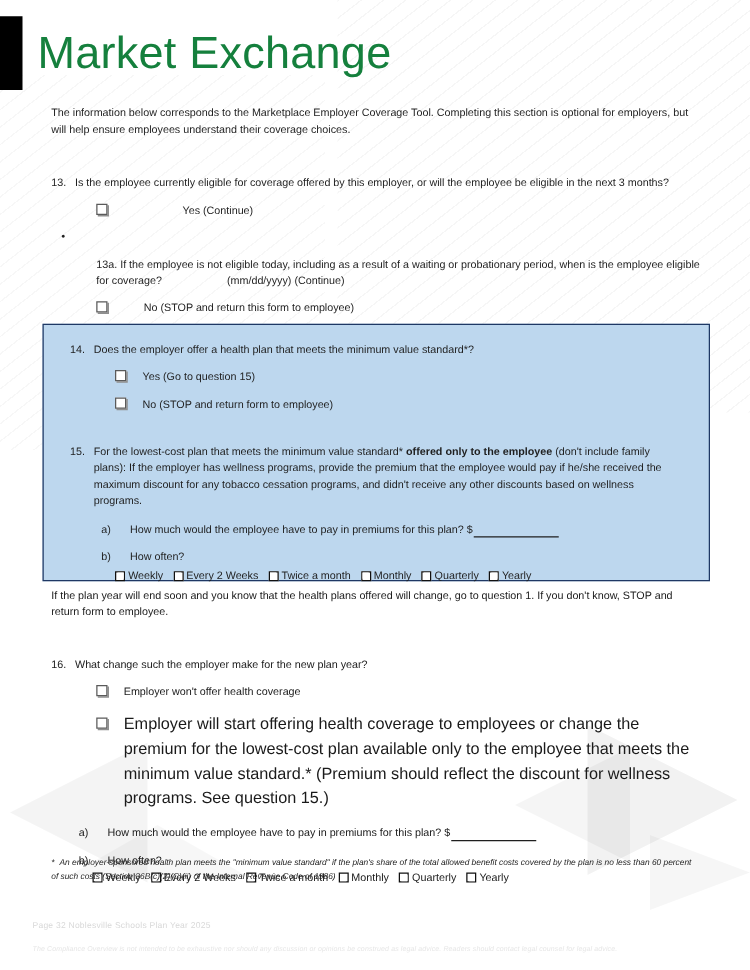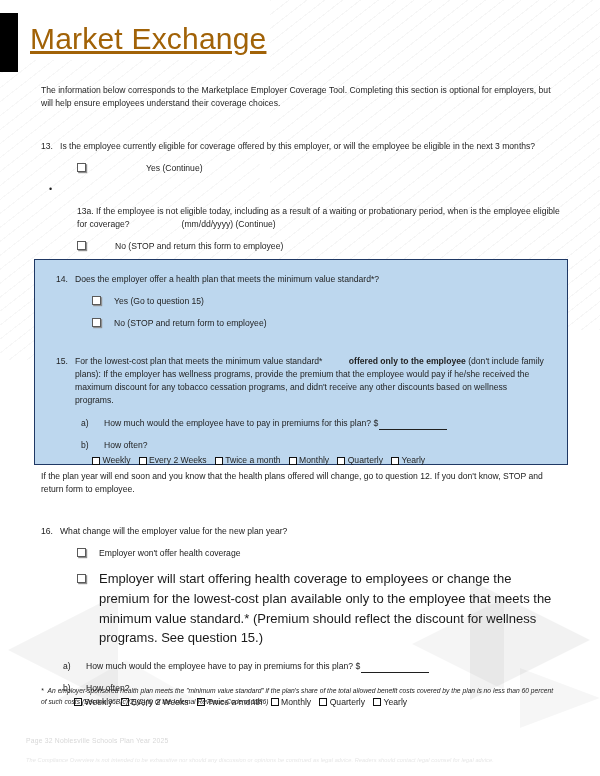--- a/index.html
+++ b/index.html
@@ -103,26 +103,25 @@
     left: 0;
     top: 13px;
     width: 18px;
     height: 59px;
     background: #000000;
   }
   .page-title {
     position: absolute;
     left: 30px;
     top: 22px;
-    font-size: 30px;
+    font-size: 36px;
     font-weight: 400;
     letter-spacing: 0.2px;
-    color: #a16207;
+    color: #15803d;
     line-height: 1.1;
-    text-decoration: underline;
   }
   .intro {
     position: absolute;
     left: 41px;
     top: 84px;
     width: 516px;
     font-size: 8.6px;
     line-height: 1.52;
     color: #1f1f1f;
   }
@@ -322,21 +321,21 @@
   }
   .footer-disclaimer {
     position: absolute;
     left: 26px;
     top: 757px;
     font-size: 5.6px;
     font-style: italic;
     color: #e6e6e6;
     letter-spacing: 0.1px;
   }
-  b { font-weight: 700; margin-left: 24px; }
+  b { font-weight: 700; }
 </style>
 </head>
 <body>
 
 <div id="page">
 
   <div class="diag-watermark"></div>
   <div class="diag-watermark-left"></div>
   <div class="tri tri-left"></div>
   <div class="tri tri-right-a"></div>
@@ -429,26 +428,26 @@
           <span class="freq-item">
               <span class="freq-cb"></span>
               <span class="freq-label">Yearly</span>
             </span>
         </div>
       </div>
 
     </div>
   </div>
 
-  <div class="mid-note">If the plan year will end soon and you know that the health plans offered will change, go to question 12. If you don't know, STOP and return form to employee.</div>
+  <div class="mid-note">If the plan year will end soon and you know that the health plans offered will change, go to question 1. If you don't know, STOP and return form to employee.</div>
 
   <div class="q16">
     <div class="qnum-row" style="font-size:8.6px; line-height:1.52;">
       <div class="qnum">16.</div>
-      <div class="qtext">What change will the employer value for the new plan year?</div>
+      <div class="qtext">What change such the employer make for the new plan year?</div>
     </div>
 
     <div class="opt-row" style="padding-left:36px; font-size:8.6px; line-height:1.52;">
       <div class="opt-box"><span class="cb"></span></div>
       <div class="opt-label">Employer won't offer health coverage</div>
     </div>
 
     <div class="opt-row" style="padding-left:36px; font-size:13px; line-height:1.52;">
       <div class="opt-box"><span class="cb"></span></div>
       <div class="opt-label">Employer will start offering health coverage to employees or change the premium for the lowest-cost plan available only to the employee that meets the minimum value standard.* (Premium should reflect the discount for wellness programs. See question 15.)</div>

